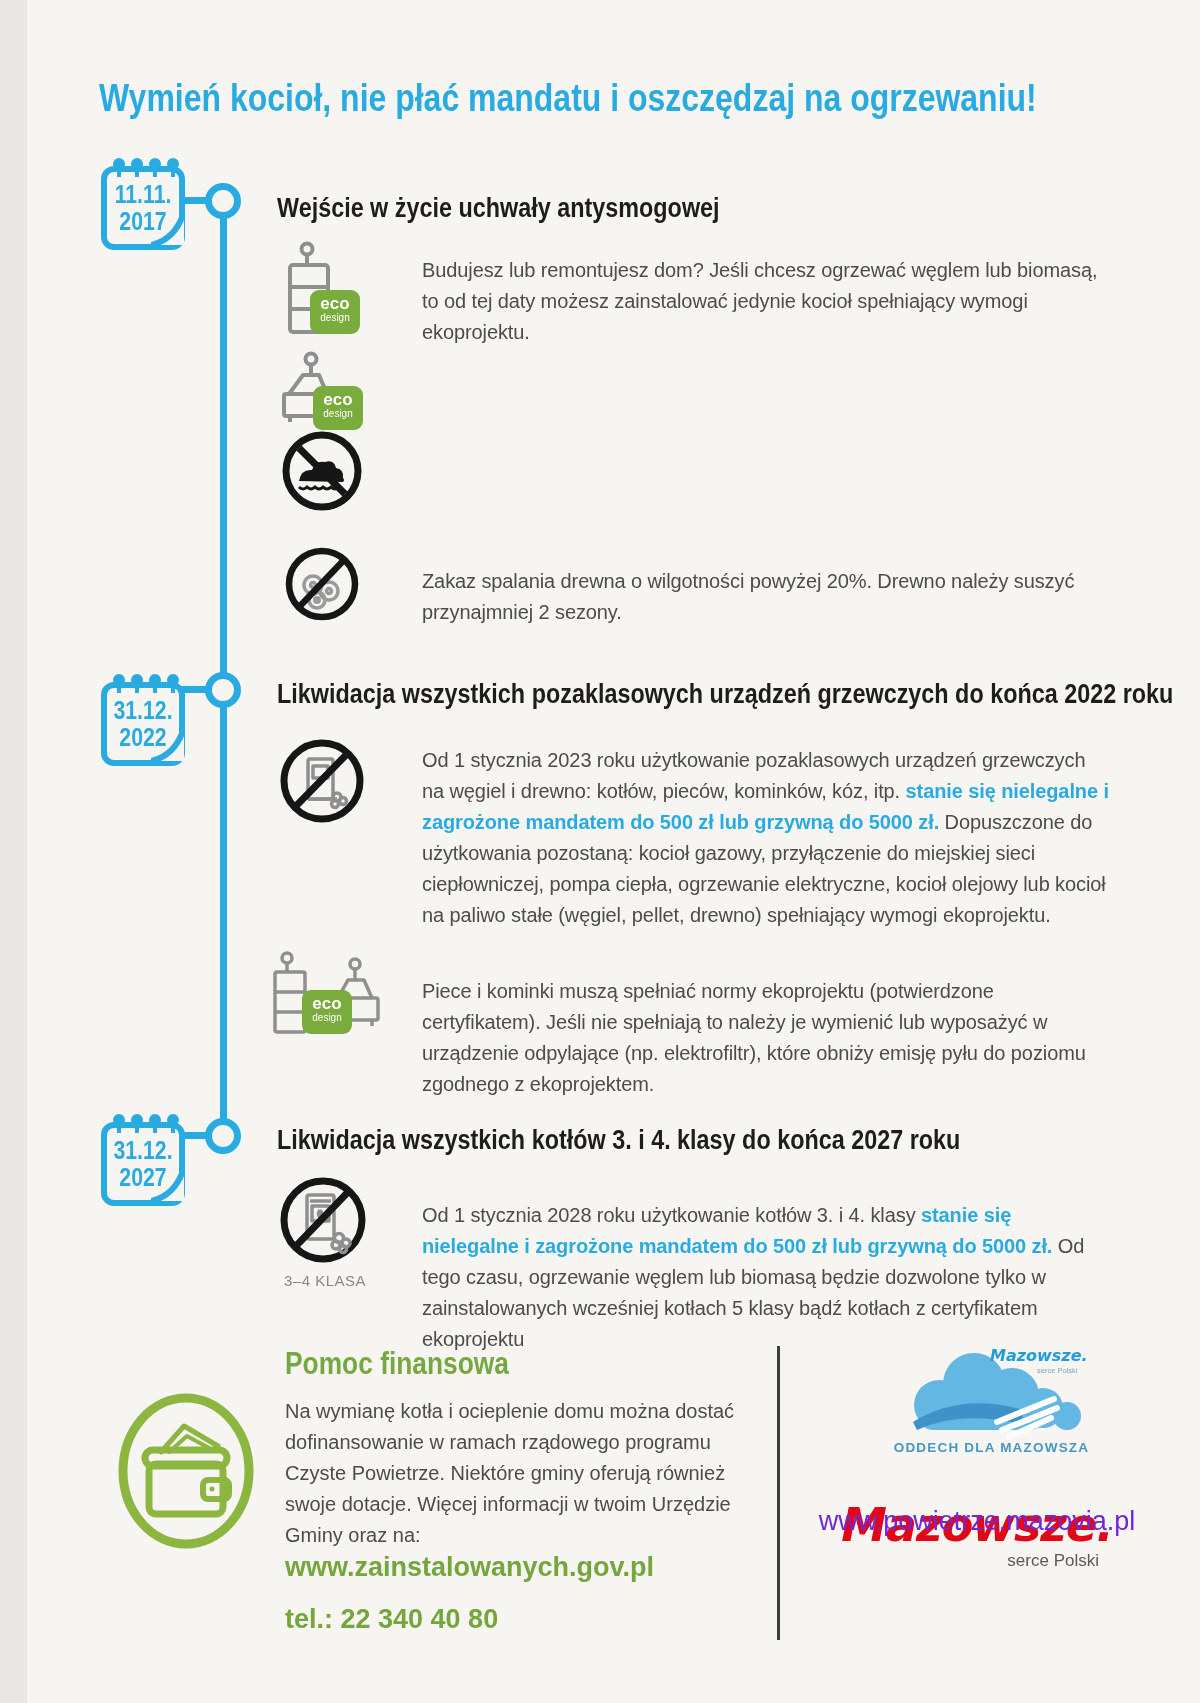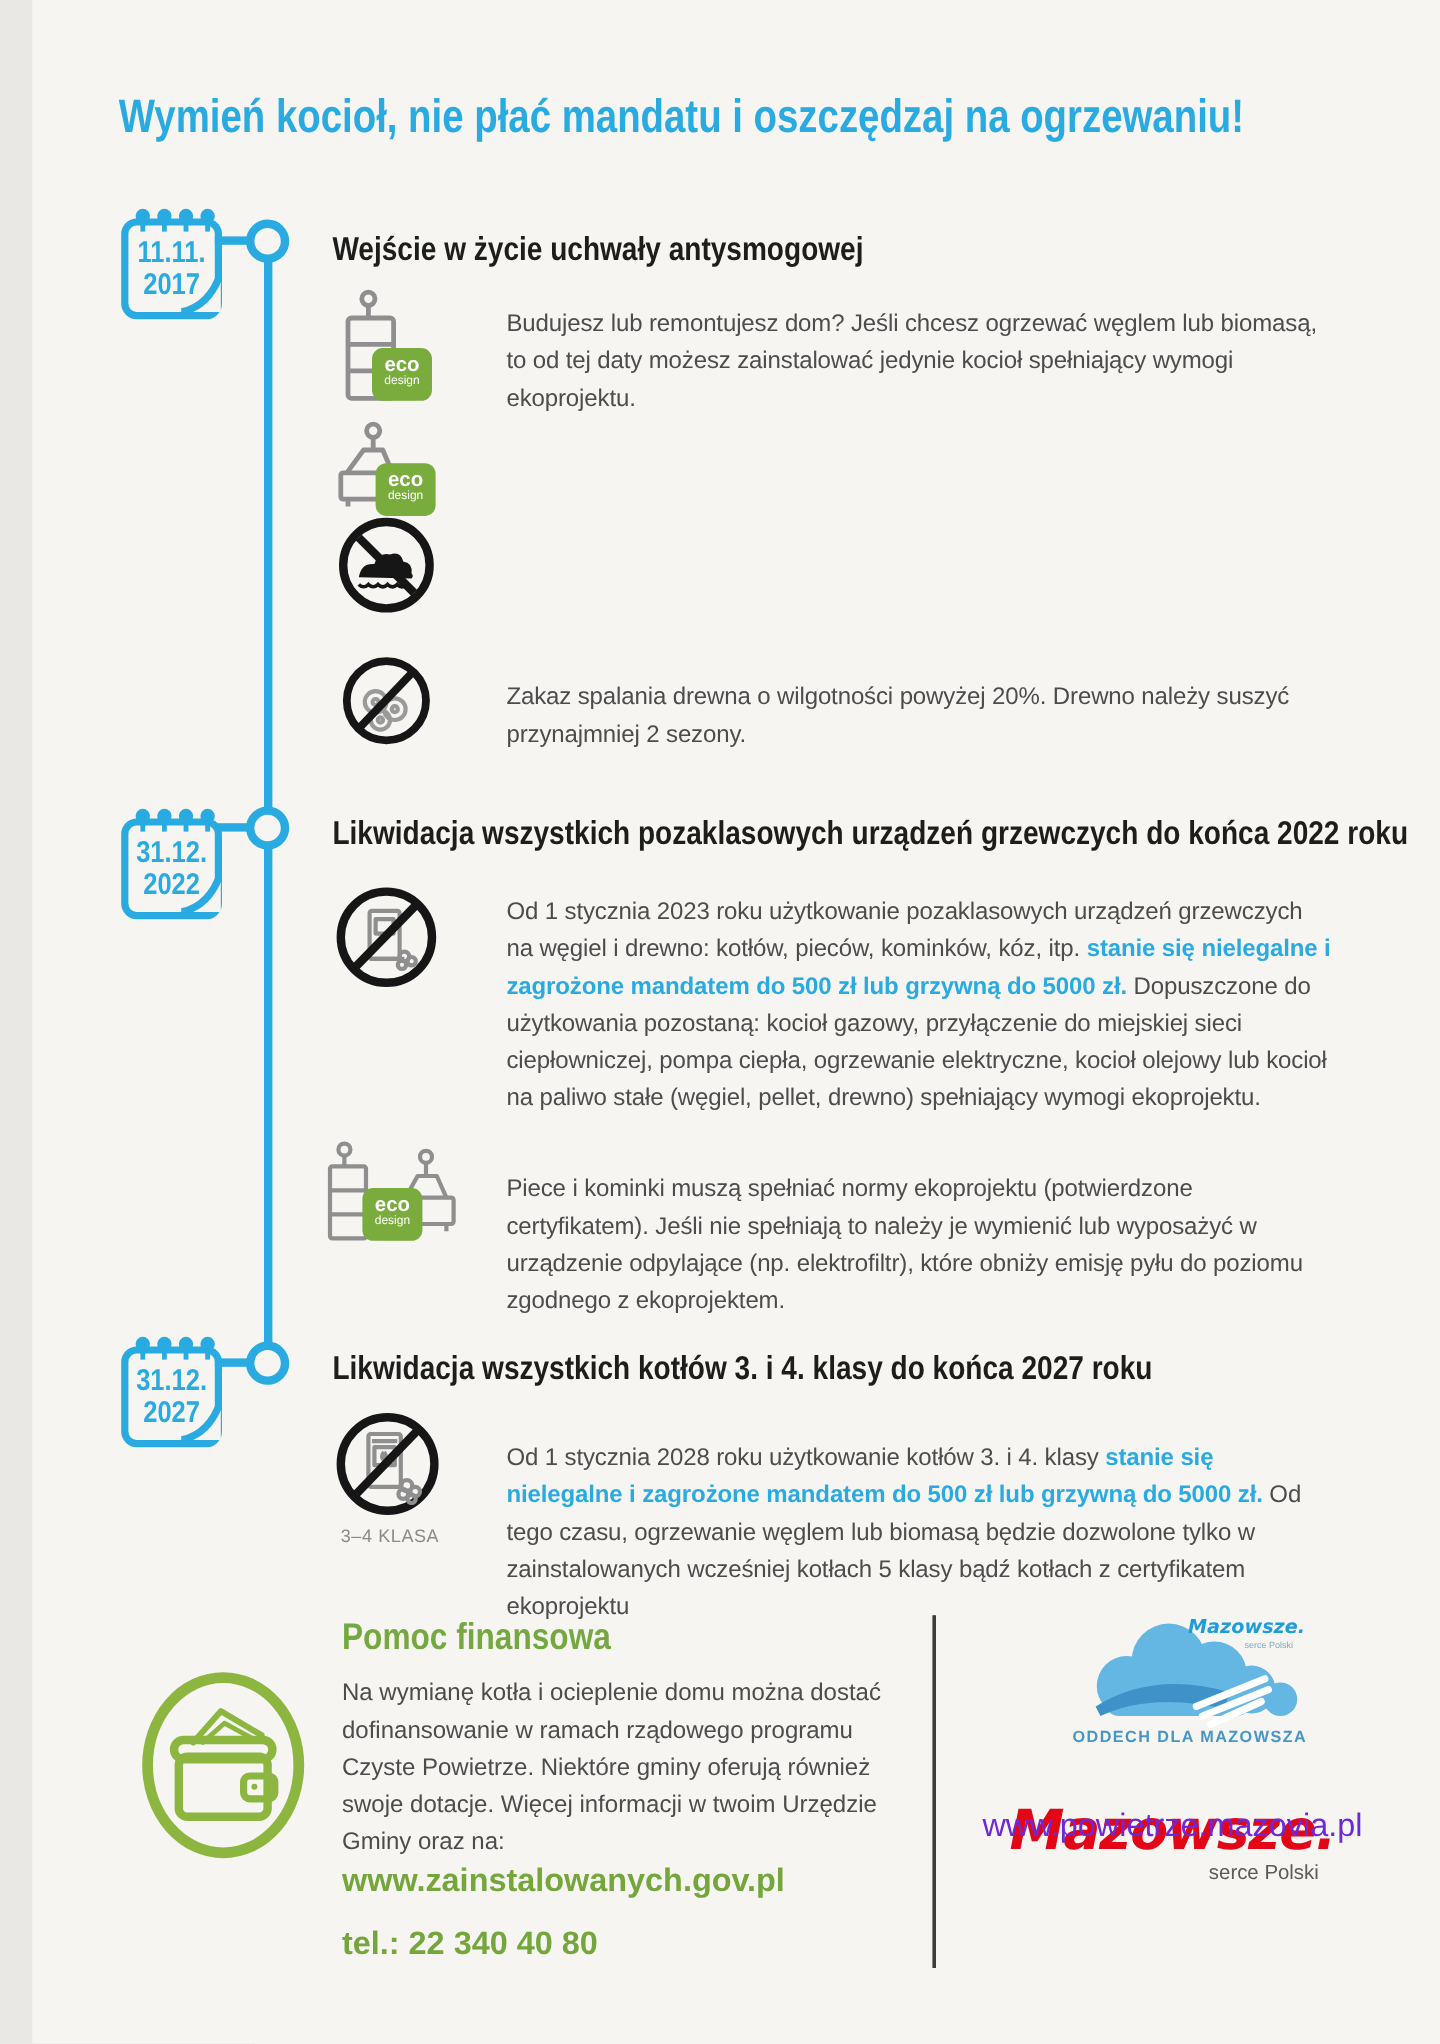--- a/index.html
+++ b/index.html
@@ -54,21 +54,21 @@
   <div class="abs title">Wymień kocioł, nie płać mandatu i oszczędzaj na ogrzewaniu!</div>
 
   <div class="abs vline"></div>
   <div class="abs conn" style="top:197px;"></div>
   <div class="abs conn" style="top:686px;"></div>
   <div class="abs conn" style="top:1132px;"></div>
   <div class="abs ring" style="left:178px;top:183px;"></div>
   <div class="abs ring" style="left:178px;top:672px;"></div>
   <div class="abs ring" style="left:178px;top:1118px;"></div>
 
-  <div class="abs cal" style="top:182px;">
+  <div class="abs cal" style="top:166px;">
     <span class="dot" style="left:6px;"></span>
       <span class="dot" style="left:24px;"></span>
     <span class="dot" style="left:42px;"></span>
       <span class="dot" style="left:60px;"></span>
     <div class="date">
       <div>11.11.</div>
         <div>2017</div>
     </div>
     <span class="fold">
       <svg width="34" height="34">

